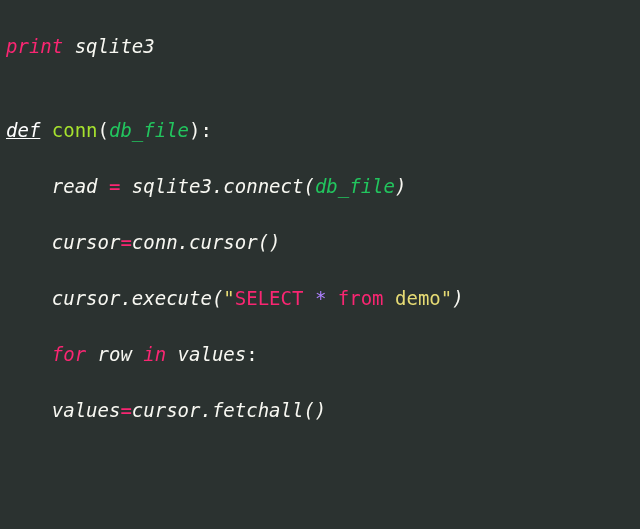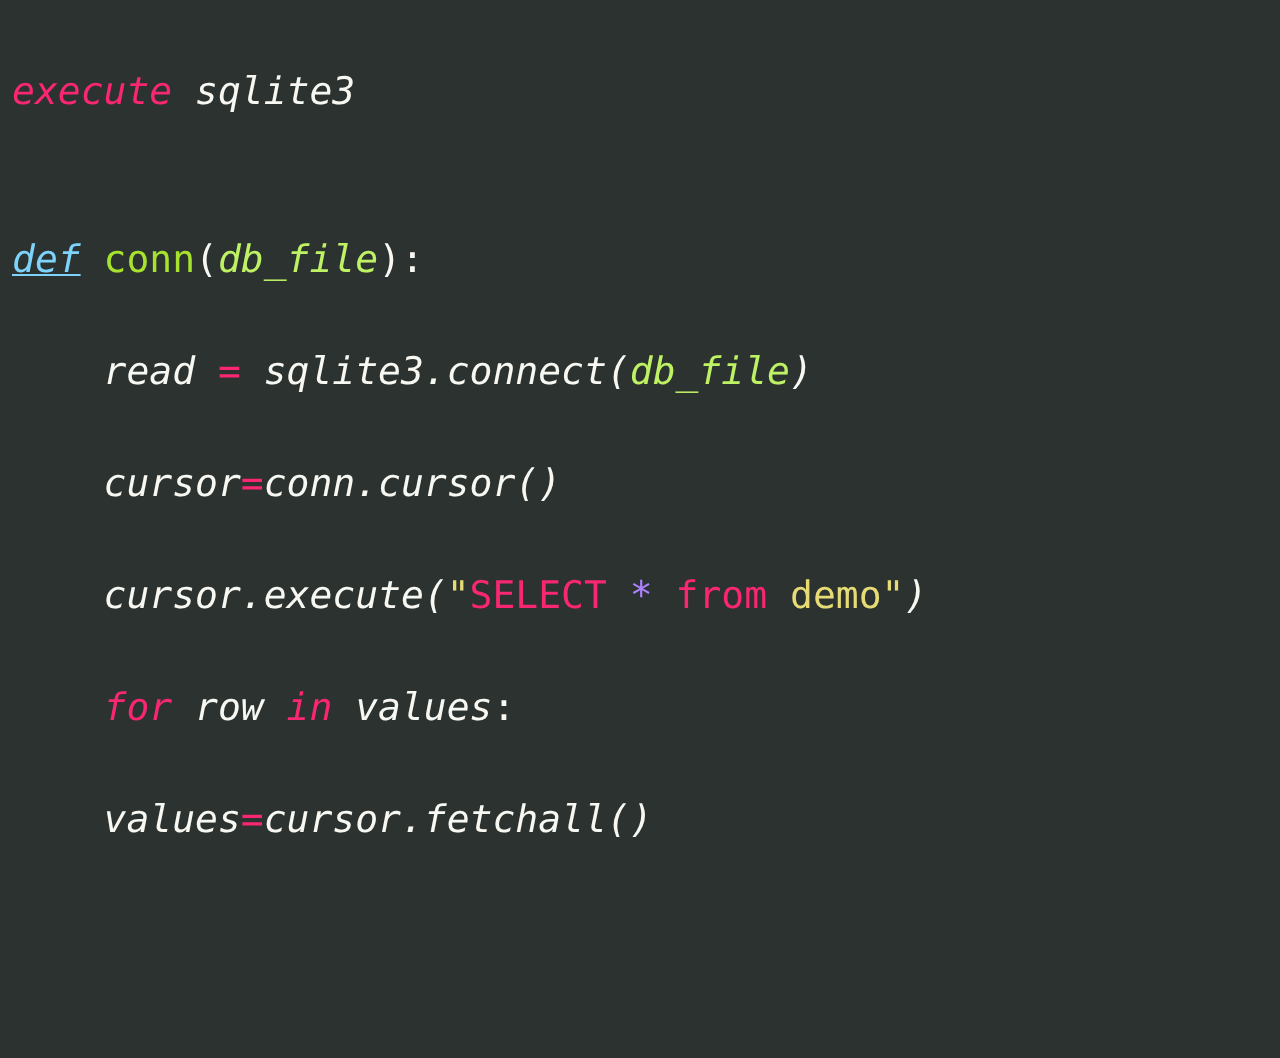--- a/index.html
+++ b/index.html
@@ -12,35 +12,35 @@
     font-size: 19px;
     line-height: 28px;
     overflow: hidden;
   }
   .editor {
     padding: 4px 0 0 6px;
     white-space: pre;
   }
   .line { display:block; }
   .tok-keyword   { color: #f92672; font-style: italic; }
-  .tok-def       { color: #7dd3fc; font-style: italic; text-decoration: underline; }
+  .tok-def       { color: #ffffff; font-style: italic; text-decoration: underline; }
   .tok-funcname  { color: #a6e22e; }
-  .tok-param     { color: #bef264; font-style: italic; }
+  .tok-param     { color: #22c55e; font-style: italic; }
   .tok-punct     { color: #f8f8f2; }
   .tok-ident     { color: #f8f8f2; font-style: italic; }
   .tok-assign    { color: #f92672; }
   .tok-string    { color: #e6db74; }
   .tok-sql-kw    { color: #f92672; text-align: right; }
   .tok-star      { color: #ae81ff; }
 </style>
 </head>
 <body>
 
 <div class="editor">
-<span class="line"><span class="tok-keyword">execute</span><span class="tok-ident"> sqlite3</span></span>
+<span class="line"><span class="tok-keyword">print</span><span class="tok-ident"> sqlite3</span></span>
 <span class="line"></span>
 <span class="line"><span class="tok-def">def</span><span class="tok-funcname"> conn</span><span class="tok-punct">(</span><span class="tok-param">db_file</span><span class="tok-punct">)</span><span class="tok-punct">:</span></span>
 <span class="line"><span class="tok-ident">    read </span><span class="tok-assign">=</span><span class="tok-ident"> sqlite3.connect(</span><span class="tok-param">db_file</span><span class="tok-ident">)</span></span>
 <span class="line"><span class="tok-ident">    cursor</span><span class="tok-assign">=</span><span class="tok-ident">conn.cursor()</span></span>
 <span class="line"><span class="tok-ident">    cursor.execute(</span><span class="tok-string">"</span><span class="tok-sql-kw">SELECT</span><span class="tok-string"> </span><span class="tok-star">*</span><span class="tok-string"> </span><span class="tok-sql-kw">from</span><span class="tok-string"> demo</span><span class="tok-string">"</span><span class="tok-ident">)</span></span>
 <span class="line"><span class="tok-keyword">    for</span><span class="tok-ident"> row </span><span class="tok-keyword">in</span><span class="tok-ident"> values</span><span class="tok-punct">:</span></span>
 <span class="line"><span class="tok-ident">    values</span><span class="tok-assign">=</span><span class="tok-ident">cursor.fetchall()</span></span>
 <span class="line"></span>
 
 

